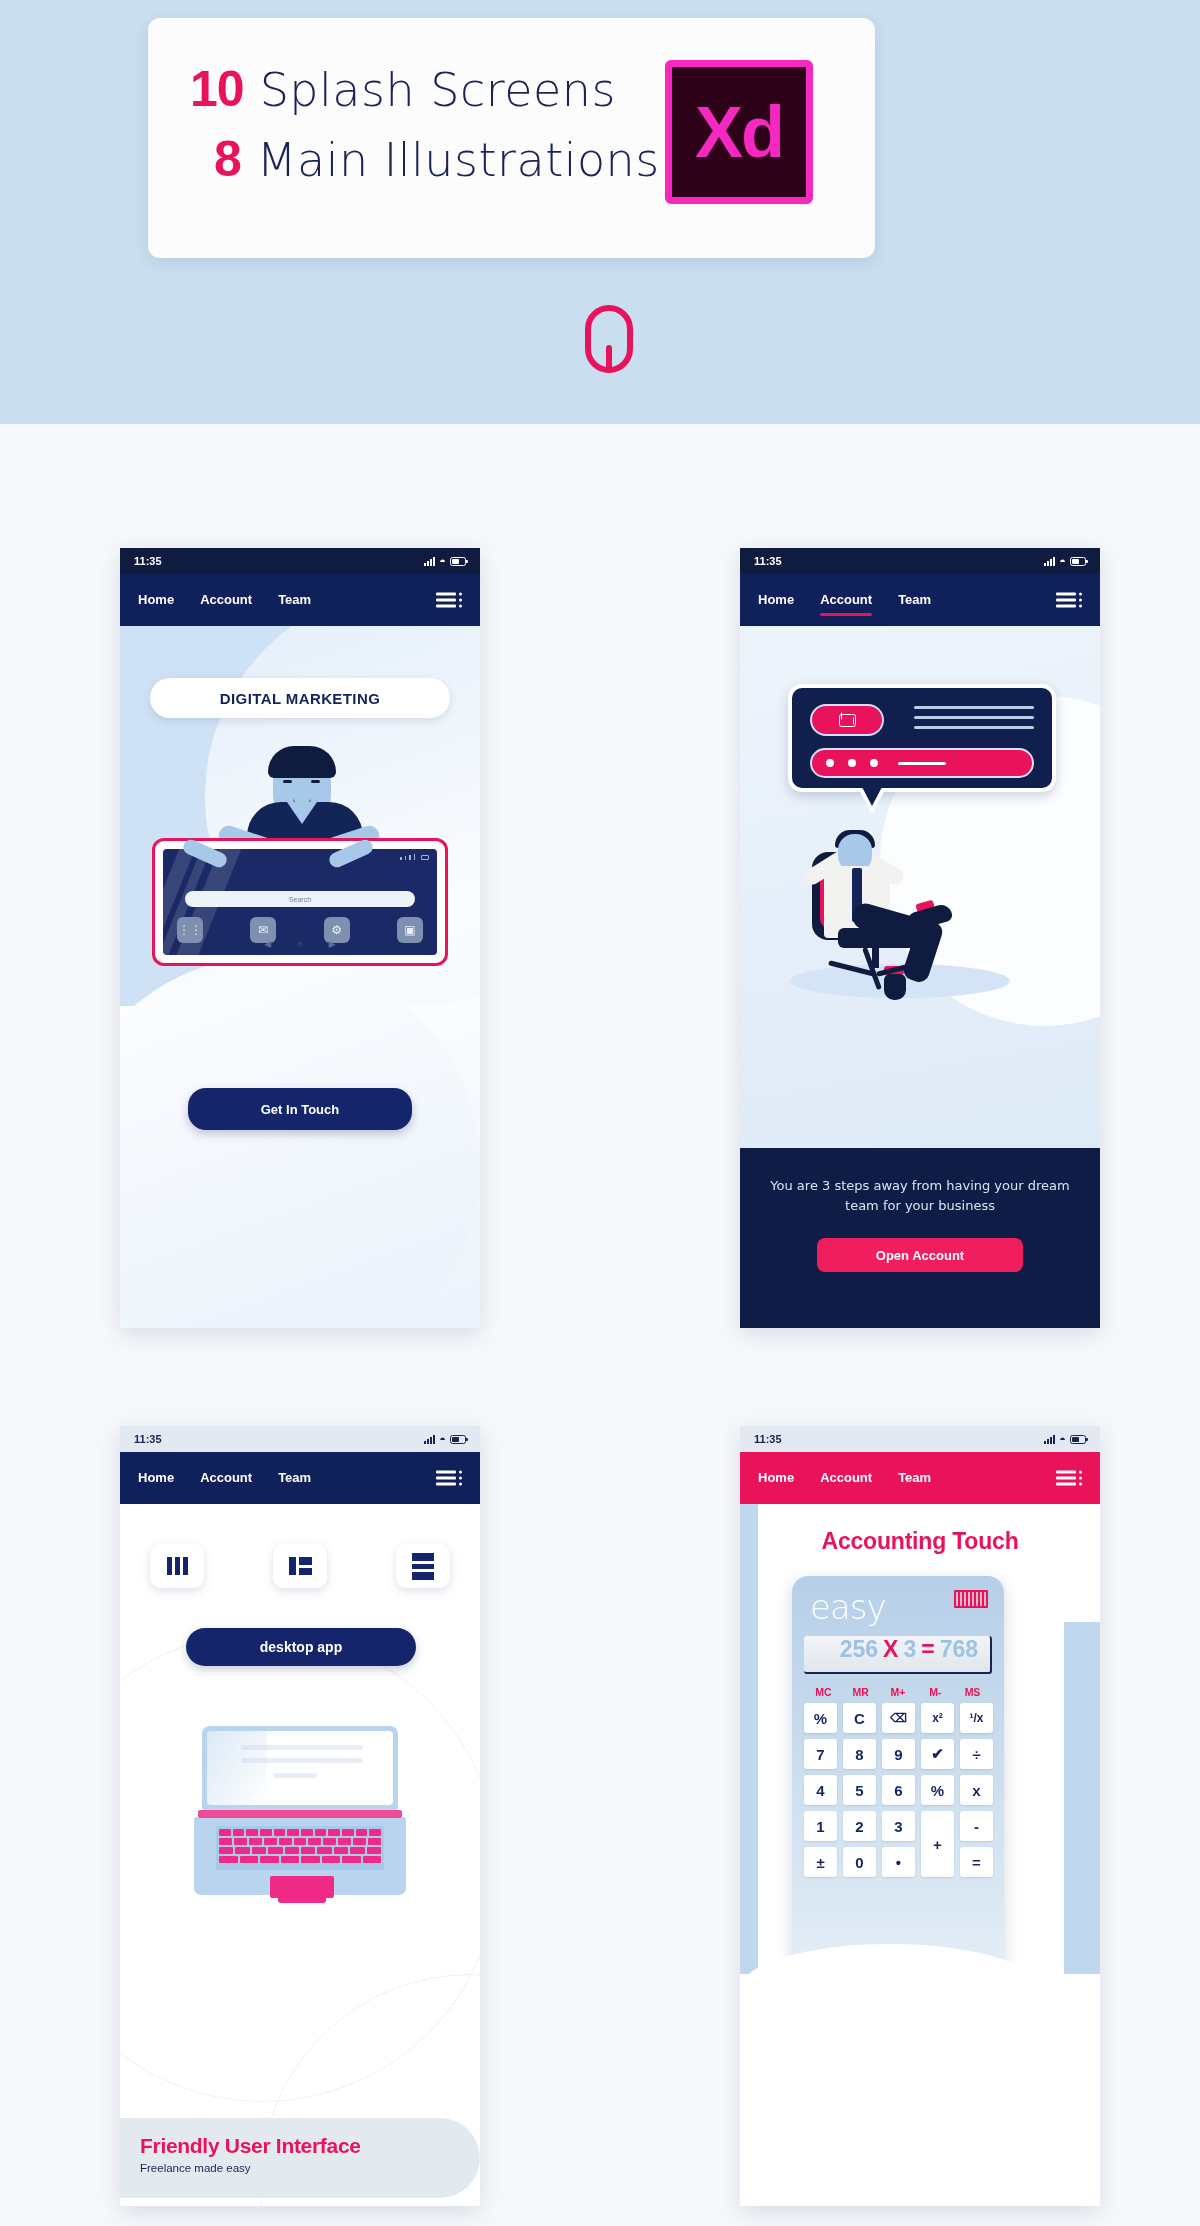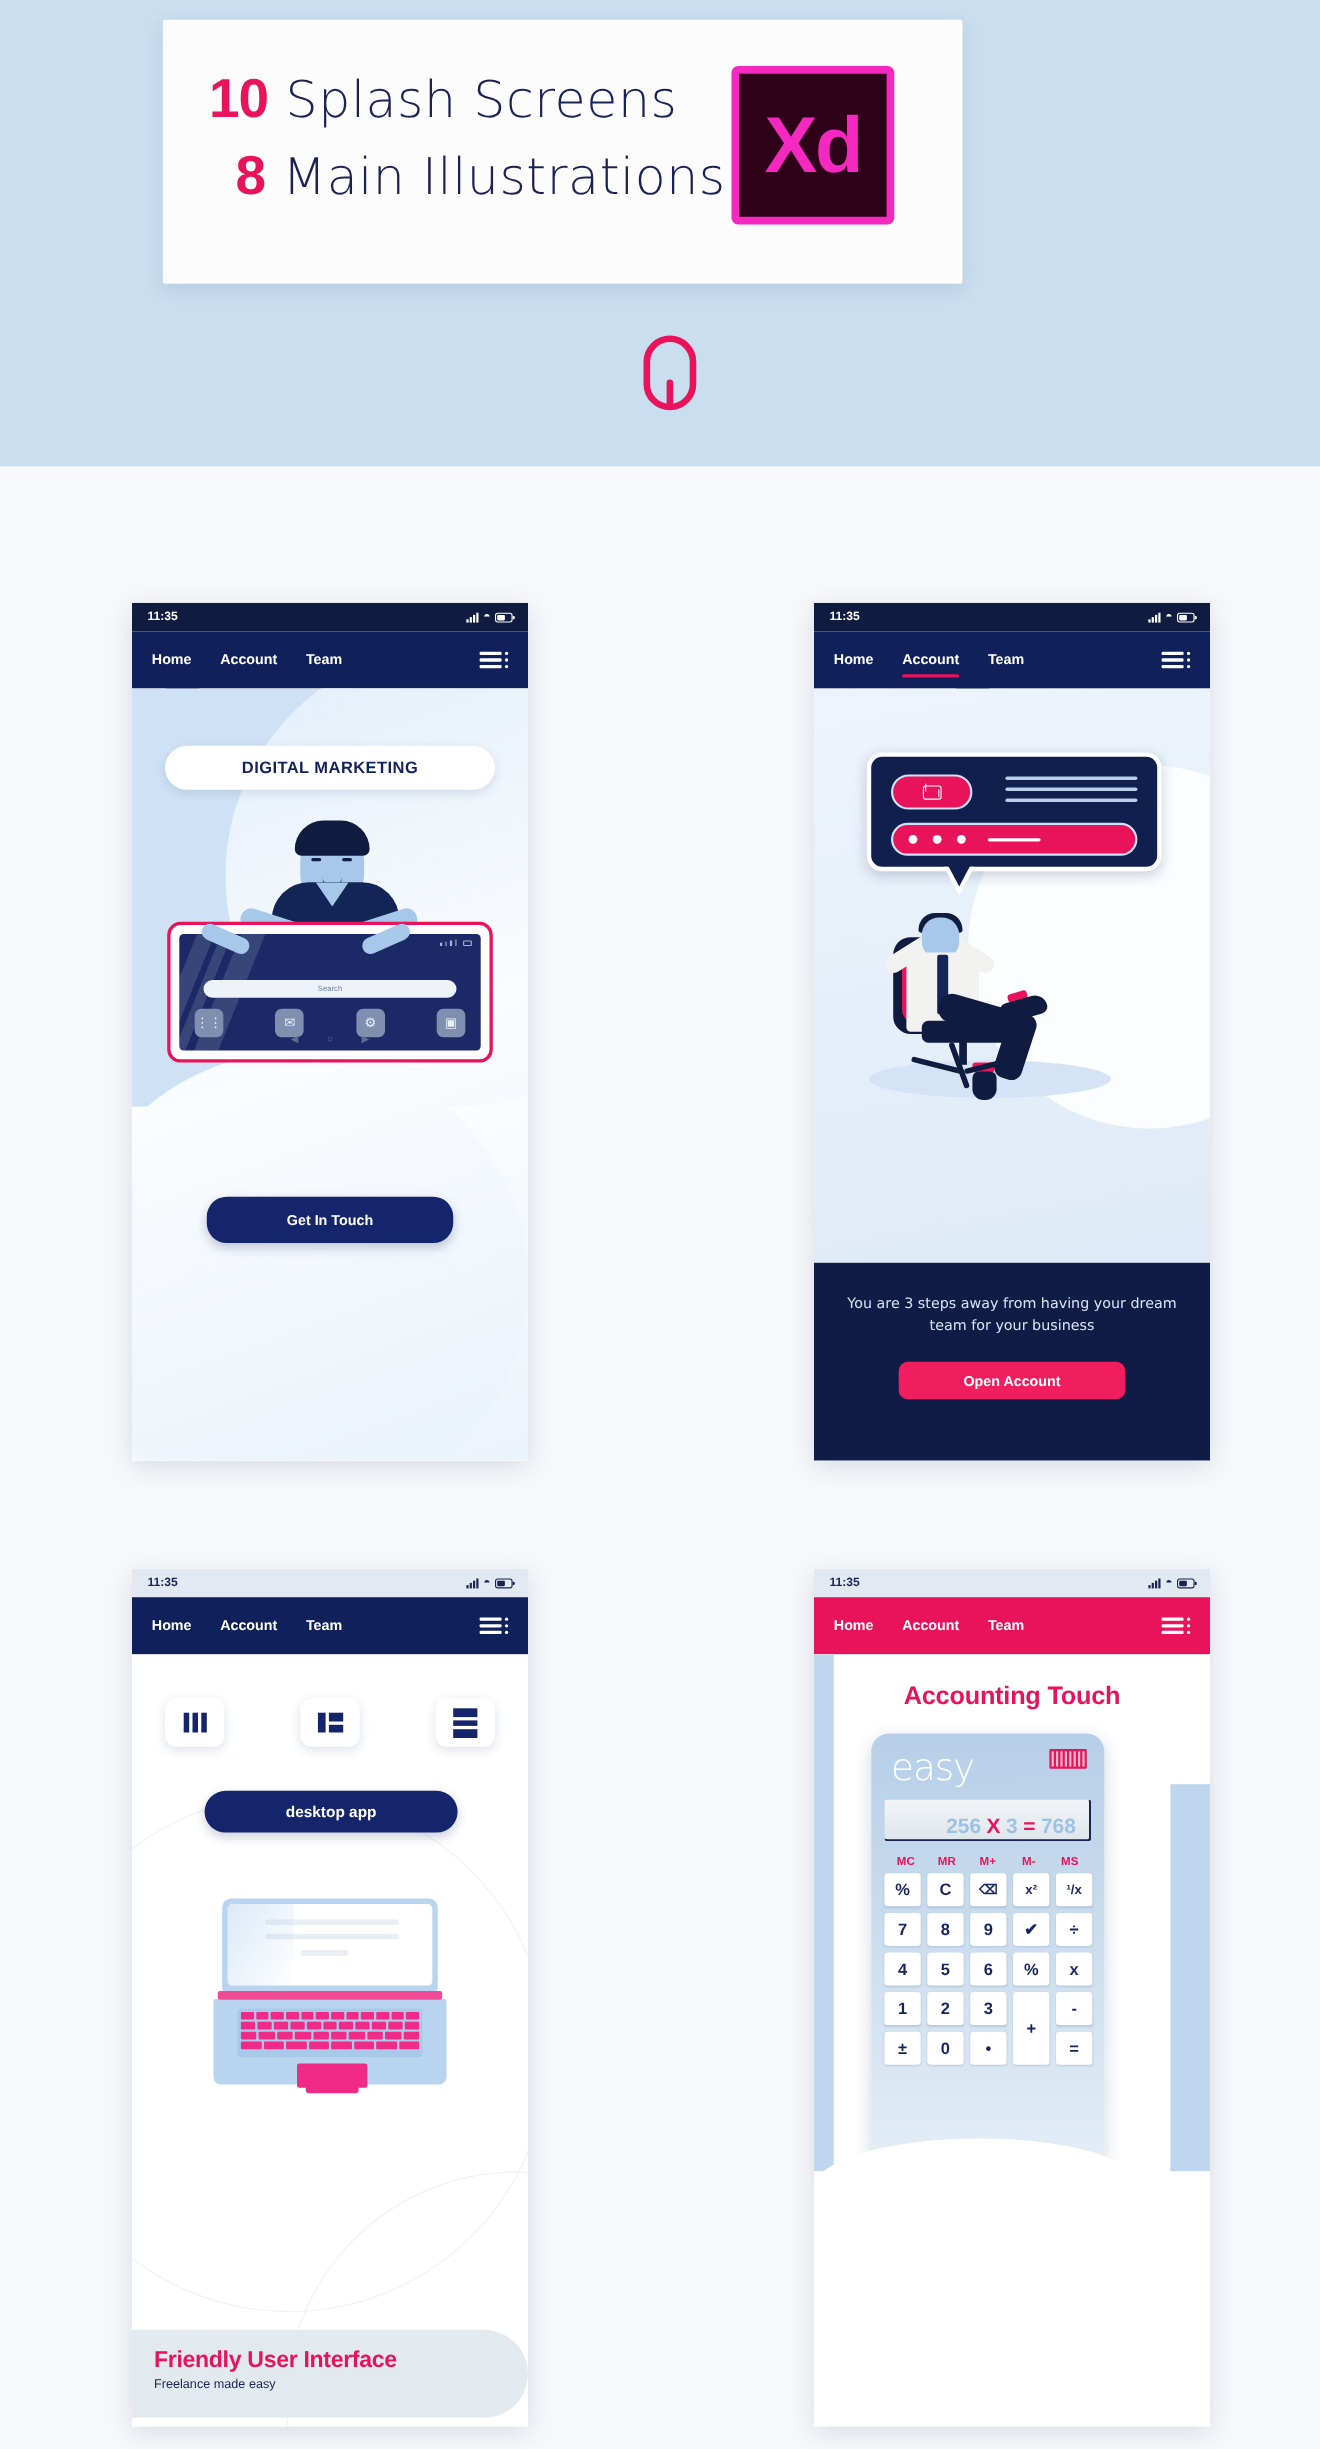--- a/index.html
+++ b/index.html
@@ -15,21 +15,21 @@
   .banner {
     width:1200px; height:424px;
     background:#c9deef;
     position:relative;
   }
   .banner-card {
     position:absolute;
     left:148px; top:18px;
     width:727px; height:240px;
     background:#fcfcfc;
-    border-radius:2px;
+    border-radius:12px;
     box-shadow:0 5px 16px rgba(40,60,110,.10);
   }
   .banner-lines {
     position:absolute; left:42px; top:42px;
   }
   .bline { display:flex; align-items:baseline; margin-bottom:12px; }
   .bnum {
     color:#e8135a; font-weight:700; font-size:50px;
     font-family:"Liberation Sans", sans-serif;
     letter-spacing:-1px;
@@ -405,23 +405,23 @@
     color:#fff;font-size:34px;font-weight:300;letter-spacing:-1px;
     font-family:"DejaVu Sans", sans-serif; line-height:1;
     margin:2px 0 0 6px;
   }
   .calc-bars{position:absolute;right:16px;top:14px;display:flex;gap:1.5px;background:#e8135a;padding:2px;border-radius:1px;}
   .calc-bars i{display:block;width:2.5px;height:14px;background:#f5b8cd;}
   .calc-display{
     margin-top:12px;height:38px;border-radius:3px;
     background:linear-gradient(180deg,#f2f5f8,#dfe6ec);
     border-right:2px solid #1b2355; border-bottom:2px solid #1b2355;
-    display:flex;align-items:flex-end;justify-content:flex-end;
+    display:flex;align-items:flex-start;justify-content:flex-end;
     padding-right:12px; gap:5px;
-    font-size:19px;font-weight:700;
+    font-size:23px;font-weight:700;
   }
   .d-num{color:#9dc2e3;}
   .d-op{color:#e8135a;}
   .memrow{display:flex;justify-content:space-between;margin:12px 3px 5px;}
   .memrow span{color:#e8135a;font-size:10.5px;font-weight:700;width:33px;text-align:center;}
   .keys{display:grid;grid-template-columns:repeat(5,33px);gap:6px;justify-content:space-between;}
   .key{
     height:30px;background:#fff;border-radius:3px;
     display:flex;align-items:center;justify-content:center;
     color:#16255e;font-size:15px;font-weight:700;

